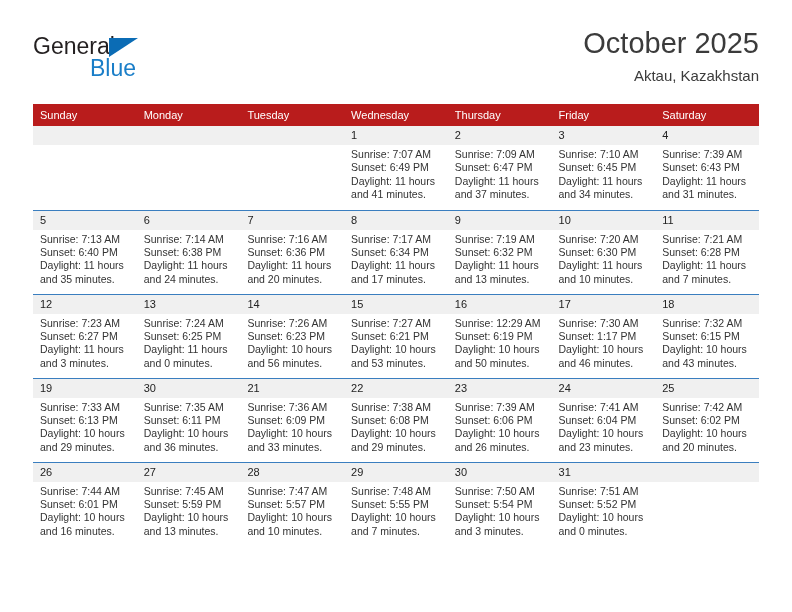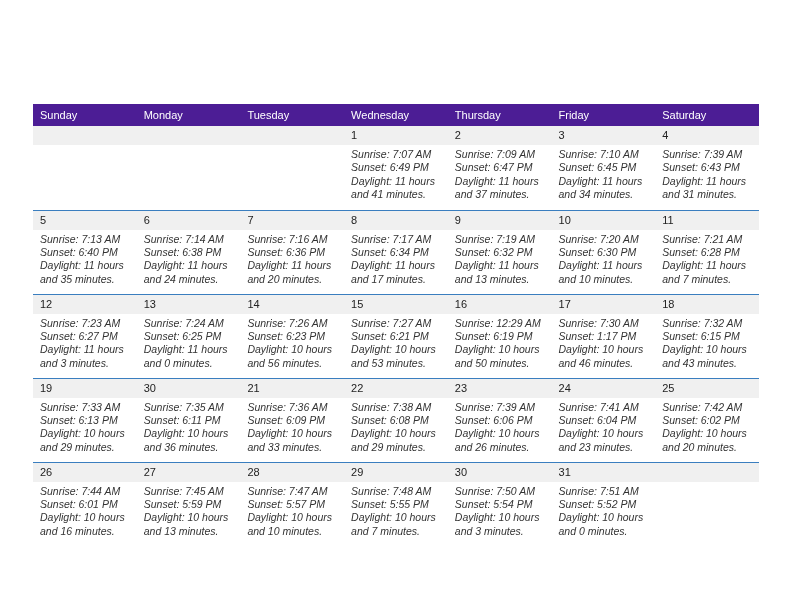--- a/index.html
+++ b/index.html
@@ -90,21 +90,21 @@
     left: 33px;
     top: 104px;
     width: 726px;
   }
   table.cal {
     width: 726px;
     border-collapse: collapse;
     table-layout: fixed;
   }
   table.cal th {
-    background: #4c1d95;
+    background: #b91c1c;
     color: #ffffff;
     font-size: 11px;
     font-weight: normal;
     text-align: left;
     padding: 5px 0 5px 7px;
     height: 12px;
     border: none;
   }
   table.cal td {
     vertical-align: top;
@@ -126,31 +126,44 @@
     height: 13px;
   }
   .daynum.empty {
     color: transparent;
   }
   .info {
     padding: 3px 6px 0 7px;
     font-size: 10.5px;
     line-height: 13.4px;
     color: #333333;
-    font-style: italic;
   }
   .info div {
     white-space: nowrap;
   }
 </style>
 </head>
 <body>
 
 <div class="page">
 
+  <div class="header">
+
+    <div class="logo">
+      <span class="logo-general">General</span>
+      <span class="logo-triangle"></span>
+      <span class="logo-blue">Blue</span>
+    </div>
+
+    <div class="title-block">
+      <div class="cal-title">October 2025</div>
+      <div class="cal-subtitle">Aktau, Kazakhstan</div>
+    </div>
+
+  </div>
 
   <div class="calendar">
     <table class="cal">
       <thead>
         <tr>
           <th>Sunday</th>
           <th>Monday</th>
           <th>Tuesday</th>
           <th>Wednesday</th>
           <th>Thursday</th>

